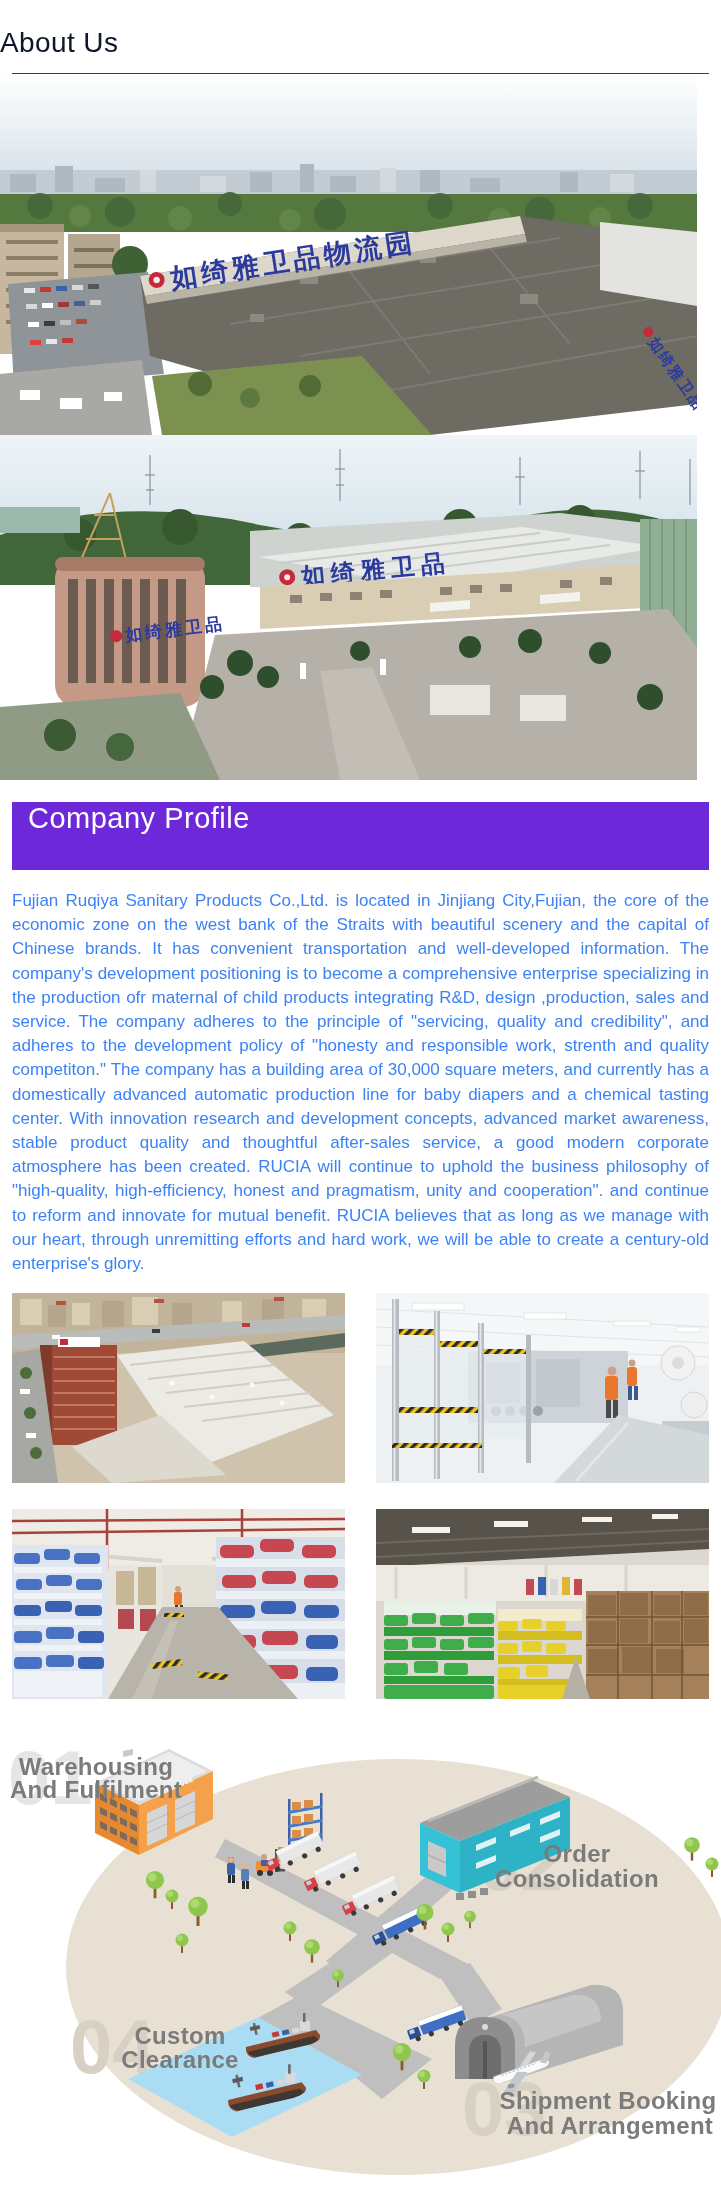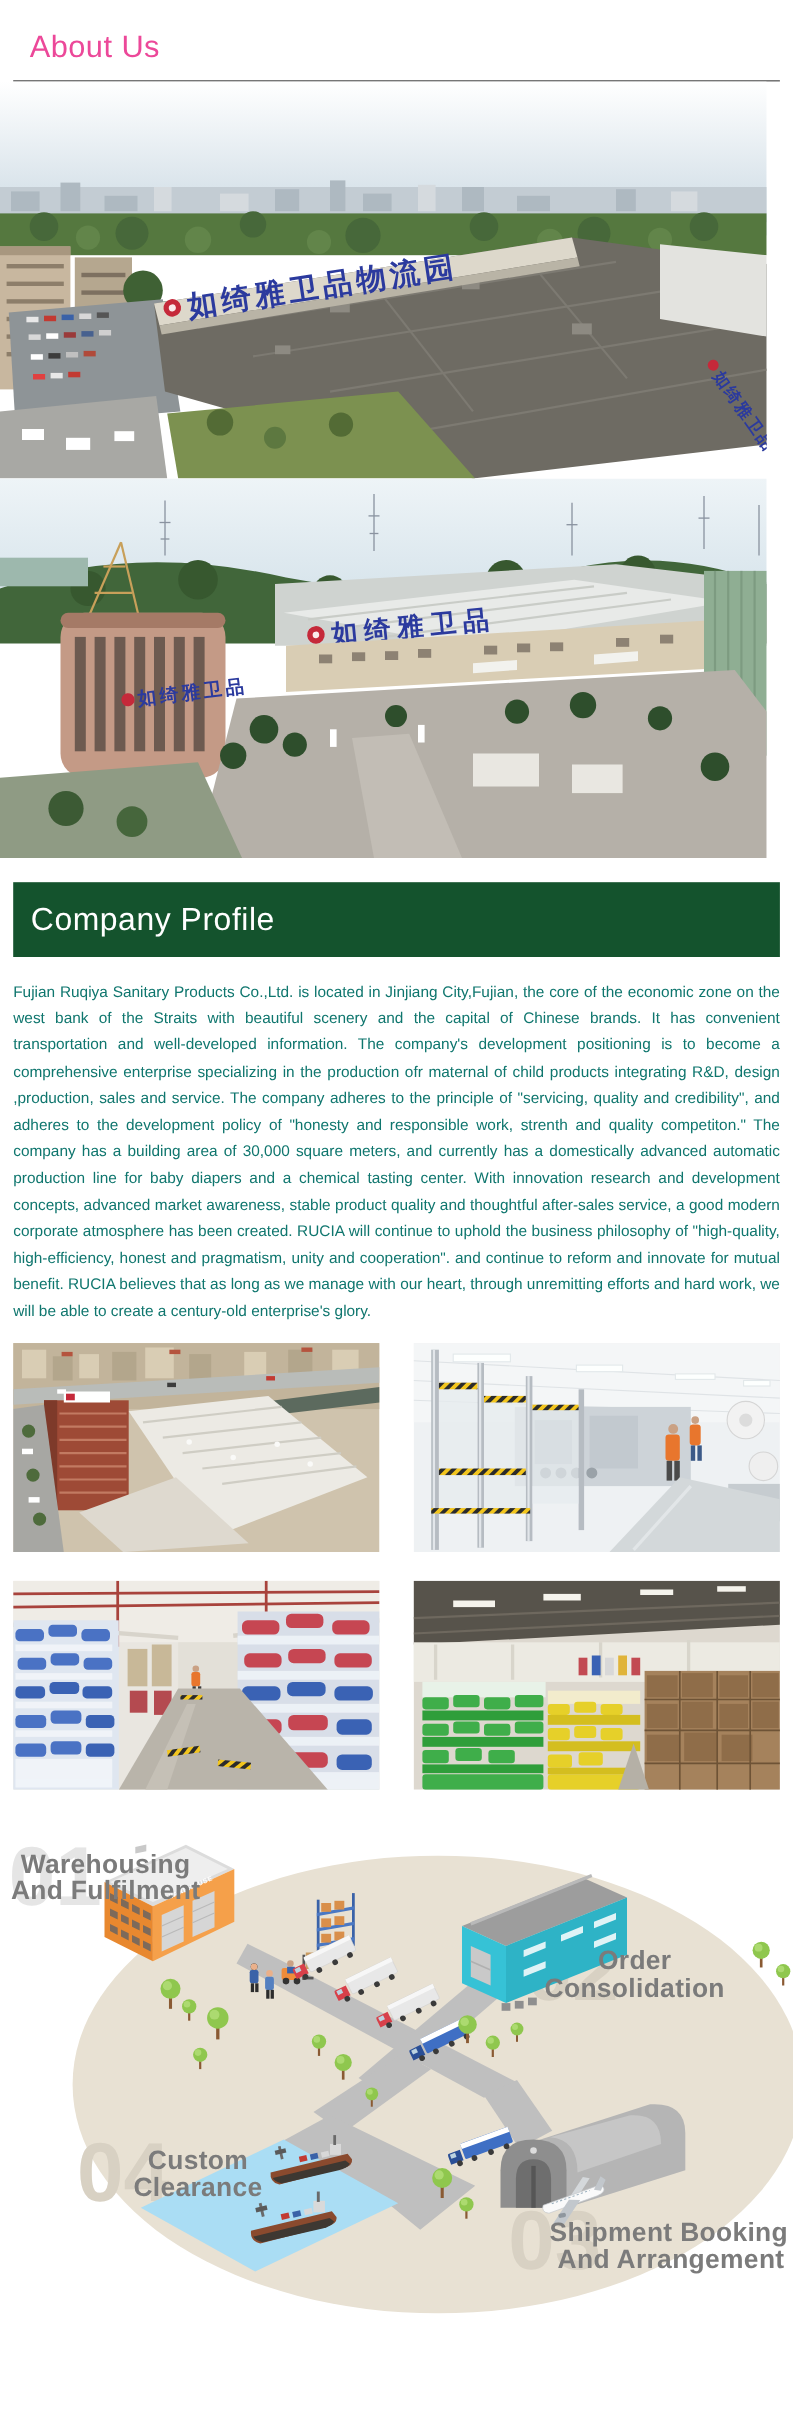--- a/index.html
+++ b/index.html
@@ -1,26 +1,26 @@
 <!DOCTYPE html>
 <html><head>
 <meta charset="utf-8">
 <style>
   html,body{margin:0;padding:0;background:#ffffff}
   body{width:721px;font-family:"Liberation Sans",sans-serif;-webkit-font-smoothing:antialiased}
   .page{width:721px;overflow:hidden}
-  .page-title{margin:26px 27px 0;font-size:28px;font-weight:400;color:#ec4899;letter-spacing:.4px;line-height:34px}
+  .page-title{margin:26px 0 0;font-size:28px;font-weight:400;color:#0f172a;letter-spacing:.4px;line-height:34px}
   .rule{border:0;border-top:1.5px solid #3d3d3d;margin:13px 12px 0}
   figure.photo{margin:0;padding:0;line-height:0}
   figure.photo svg{display:block}
   .photo1{margin:21px 12px 0}
   .photo2{margin:30px 12px 0}
-  .banner{margin:22px 12px 0;height:68px;background:#14532d;display:flex;align-items:center;padding-left:16px;box-sizing:border-box}
+  .banner{margin:22px 12px 0;height:68px;background:#6d28d9;display:flex;align-items:flex-start;padding-left:16px;box-sizing:border-box}
   .banner span{color:#fff;font-size:29px;font-weight:400;letter-spacing:.5px}
-  .body-text{margin:19px 12px 0;width:697px;font-size:14px;line-height:24.2px;color:#0f766e;text-align:justify}
+  .body-text{margin:19px 12px 0;width:697px;font-size:17px;line-height:24.2px;color:#3b82f6;text-align:justify}
   .grid{display:flex;gap:31px;margin:17px 12px 0}
   .grid.row2{margin-top:26px}
   .process{position:relative;margin-top:28px;height:486px}
   .process svg{display:block}
   .step-num{font-weight:700;font-size:76px;fill:#d8d1c3;font-family:"Liberation Sans",sans-serif}
   .on-white{fill:#e5e5e5}
   .step-lbl{fill:#7b7b7b;font-size:24px;font-weight:600;letter-spacing:.3px;font-family:"Liberation Sans",sans-serif}
   .cn-sign{font-weight:700;fill:#2b3a9e;font-family:"DejaVu Sans",sans-serif}
   .wh-sign{fill:#ffffff;font-size:6px;font-weight:700;letter-spacing:.6px;font-family:"Liberation Sans",sans-serif}
 </style>

